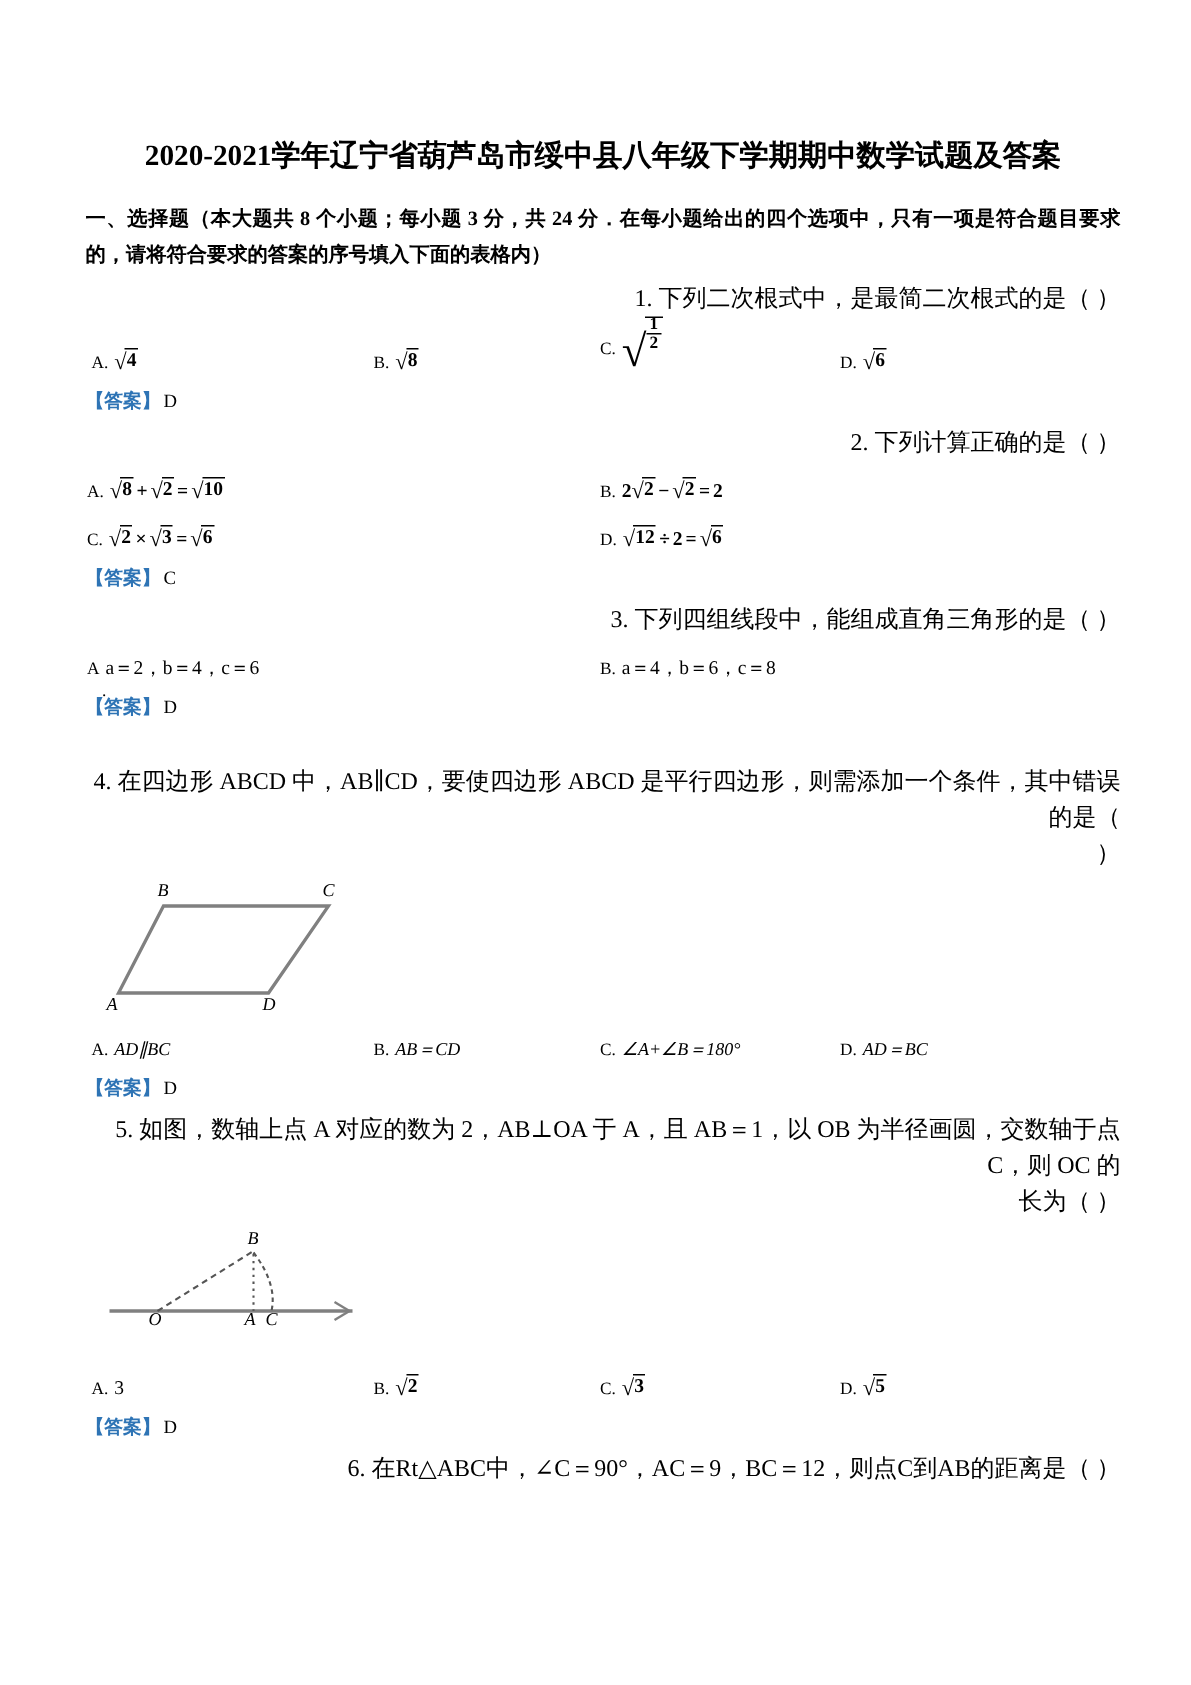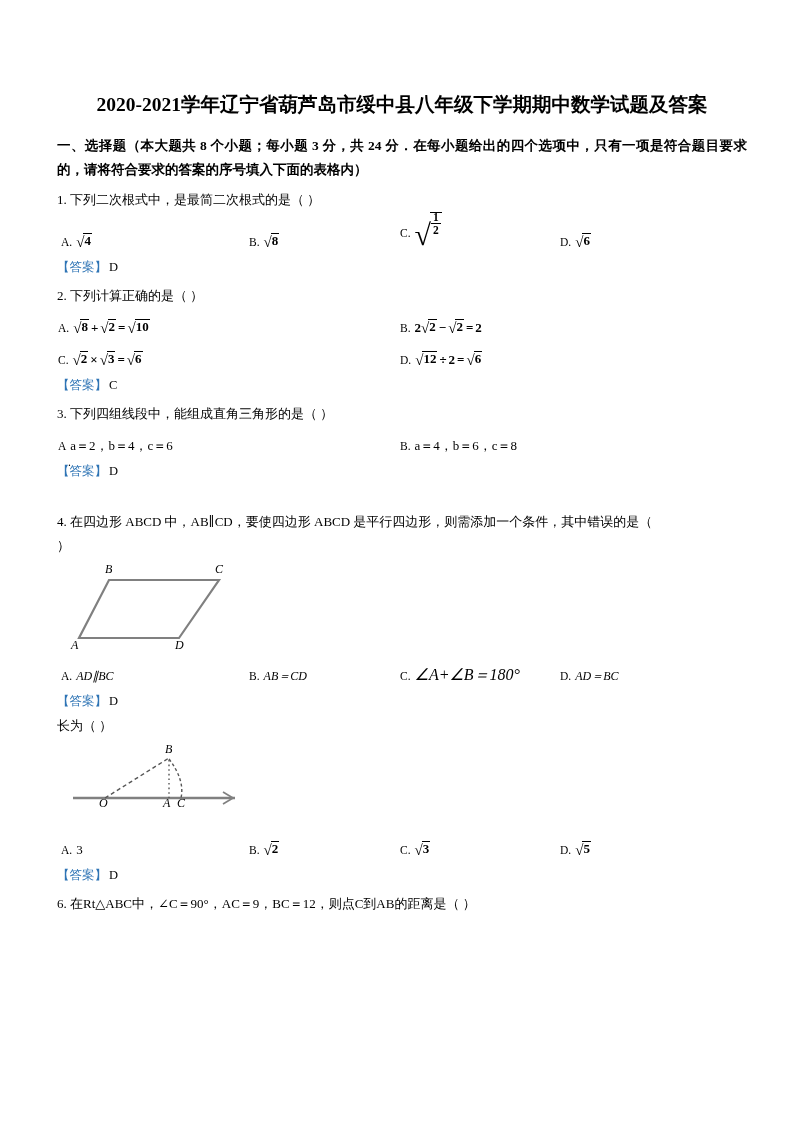--- a/index.html
+++ b/index.html
@@ -47,23 +47,24 @@
     line-height: 24px;
     margin: 12px 0 4px 0;
     text-align: justify;
   }
 
   
   .question {
     margin: 0 0 0 0;
   }
   .q-stem {
-    font-size: 13px;
+    font-size: 16px;
     line-height: 24px;
     margin: 6px 0 2px 0;
+    text-align: right;
   }
 
   .opt-row {
     position: relative;
     height: 30px;
     margin: 2px 0 2px 0;
   }
   .opt-row.tall { height: 40px; }
   .opt-row.two-col { height: 30px; }
 
@@ -94,21 +95,21 @@
   .h2 { left: 343px; }
 
   
   .answer-line {
     font-size: 12.5px;
     line-height: 22px;
     margin: 0 0 2px 0;
   }
   .answer-tag {
     color: #2E74B5;
-    font-weight: normal;
+    font-weight: bold;
     font-family: "Liberation Sans", sans-serif;
     font-size: 12.5px;
   }
   .answer-val {
     color: #000000;
     font-size: 12.5px;
     margin-left: 2px;
     font-family: "Liberation Serif", serif;
   }
 
@@ -278,33 +279,34 @@
       </div>
 
       <div class="opt-row">
         <div class="opt c1">
           <span class="opt-label">A.</span><span class="opt-body mi" style="font-size:12px;">AD∥BC</span>
         </div>
         <div class="opt c2">
           <span class="opt-label">B.</span><span class="opt-body mi" style="font-size:12px;">AB＝CD</span>
         </div>
         <div class="opt c3">
-          <span class="opt-label">C.</span><span class="opt-body mi" style="font-size:16px;">∠A+∠B＝180°</span>
+          <span class="opt-label">C.</span><span class="opt-body mi" style="font-size:12px;">∠A+∠B＝180°</span>
         </div>
         <div class="opt c4">
           <span class="opt-label">D.</span><span class="opt-body mi" style="font-size:12px;">AD＝BC</span>
         </div>
       </div>
 
       <div class="answer-line">
         <span class="answer-tag">【答案】</span><span class="answer-val">D</span>
       </div>
     </div>
 
     <div class="question">
+      <div class="q-stem" style="margin-bottom:0;">5. 如图，数轴上点 A 对应的数为 2，AB⊥OA 于 A，且 AB＝1，以 OB 为半径画圆，交数轴于点 C，则 OC 的</div>
       <div class="q-stem" style="margin-top:0;">长为（    ）</div>
 
       <div class="figure" style="height:78px;">
         <svg width="250" height="78" viewBox="0 0 250 78">
 
           <line x1="16" y1="56" x2="178" y2="56" stroke="#808080" stroke-width="2.4"></line>
 
           <line x1="176" y1="56" x2="166" y2="50" stroke="#808080" stroke-width="1.6"></line>
           <line x1="176" y1="56" x2="166" y2="62" stroke="#808080" stroke-width="1.6"></line>
 

